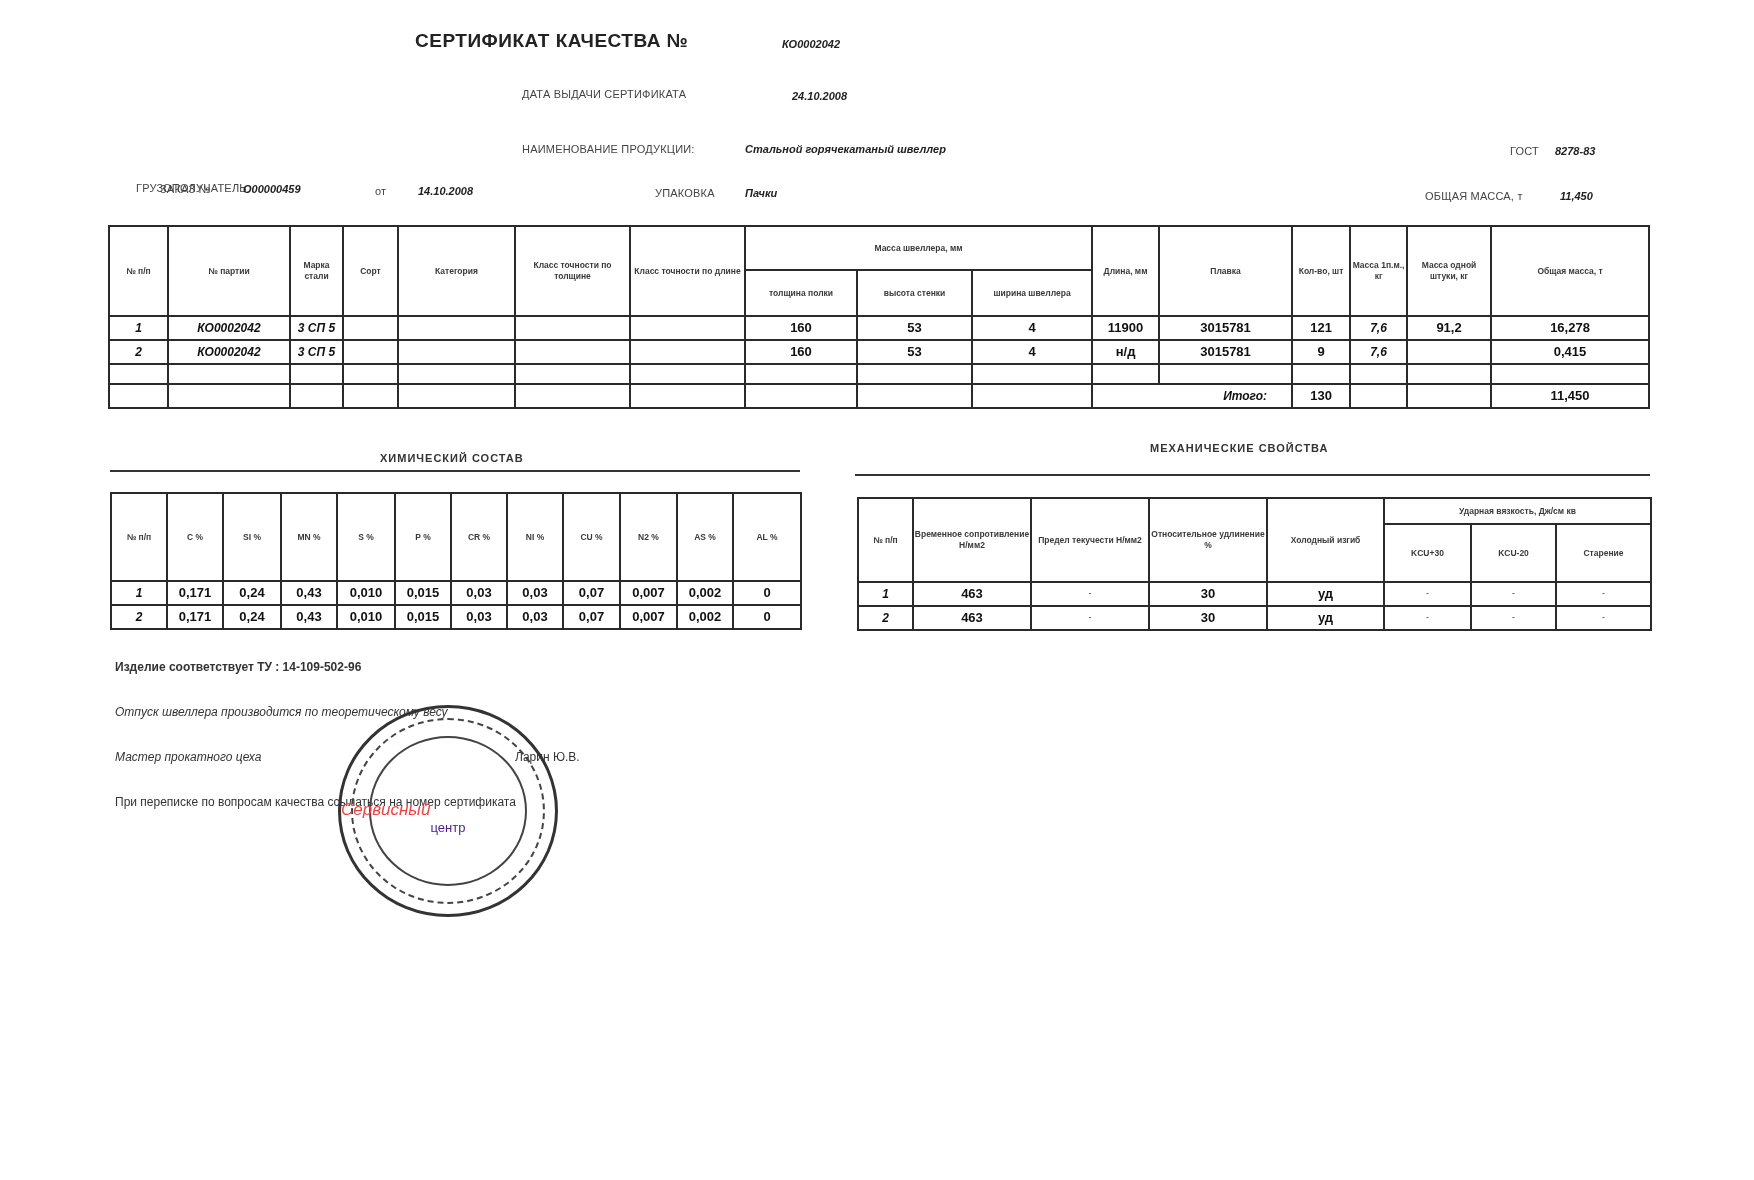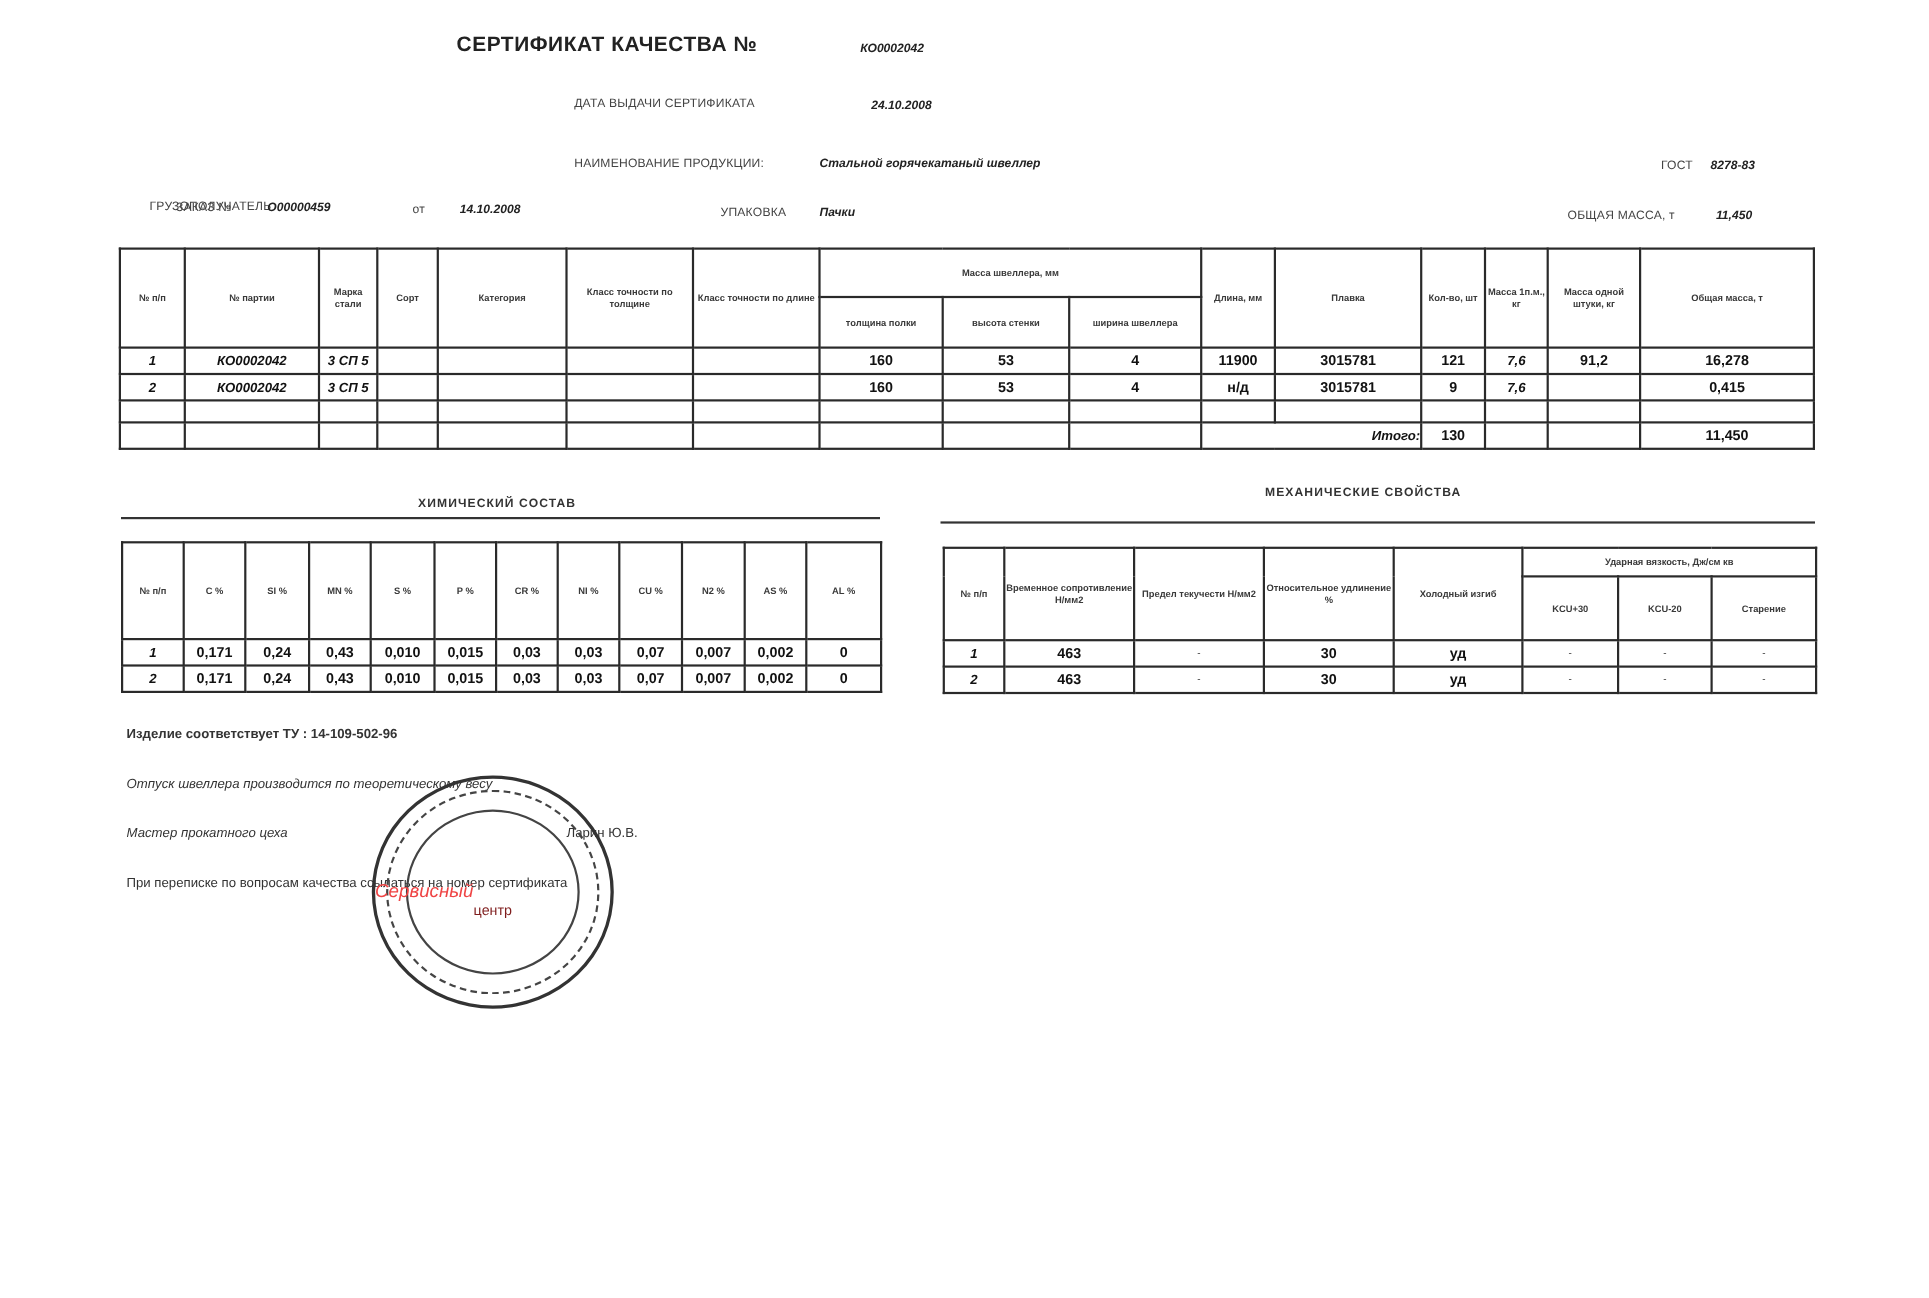--- a/index.html
+++ b/index.html
@@ -14,21 +14,21 @@
     th { font-weight: bold; font-size: 8.5px; color: #3a3a3a; }
     td.val { font-weight: bold; font-style: italic; font-size: 12px; color: #111; }
     td.valn { font-weight: bold; font-size: 13px; color: #111; }
     .section-title { font-weight: bold; font-size: 11px; letter-spacing: 1px; color: #333; }
     .rule { position: absolute; height: 2px; background: #333; }
     .footer-line { font-size: 12px; color: #333; }
     .stamp { position: absolute; left: 338px; top: 705px; width: 220px; height: 212px; border-radius: 50%; border: 3px solid #333; }
     .stamp .ring2 { position: absolute; left: 10px; top: 10px; right: 10px; bottom: 10px; border-radius: 50%; border: 2px dashed #444; }
     .stamp .ring3 { position: absolute; left: 28px; top: 28px; right: 28px; bottom: 28px; border-radius: 50%; border: 2px solid #444; }
     .stamp .center-text { position: absolute; left: 0; right: 0; top: 92px; font-size: 17px; font-style: italic; color: #ef4444; }
-    .stamp .center-sub { position: absolute; left: 0; right: 0; top: 112px; text-align: center; font-size: 13px; color: #7f1d1d; }
+    .stamp .center-sub { position: absolute; left: 0; right: 0; top: 112px; text-align: center; font-size: 13px; color: #4c1d95; }
   </style>
 </head>
 <body>
 
 <div class="abs title" style="left:415px; top:30px;">СЕРТИФИКАТ КАЧЕСТВА №</div>
 <div class="abs bi" style="left:782px; top:38px;">КО0002042</div>
 
 <div class="abs small" style="left:522px; top:88px;">ДАТА ВЫДАЧИ СЕРТИФИКАТА</div>
 <div class="abs bi" style="left:792px; top:90px;">24.10.2008</div>
 
@@ -146,21 +146,21 @@
     <td></td>
         <td></td>
         <td></td>
         <td></td>
         <td></td>
         <td></td>
         <td></td>
         <td></td>
         <td></td>
         <td></td>
-    <td colspan="2" class="val" style="text-align:right; ">Итого:</td>
+    <td colspan="2" class="val" style="text-align:right; padding-right:24px;">Итого:</td>
     <td class="valn">130</td>
     <td></td>
         <td></td>
     <td class="valn">11,450</td>
   </tr>
 </tbody>
   </table>
 
 <div class="abs section-title" style="left:380px; top:452px;">ХИМИЧЕСКИЙ СОСТАВ</div>
 <div class="rule" style="left:110px; top:470px; width:690px;"></div>

